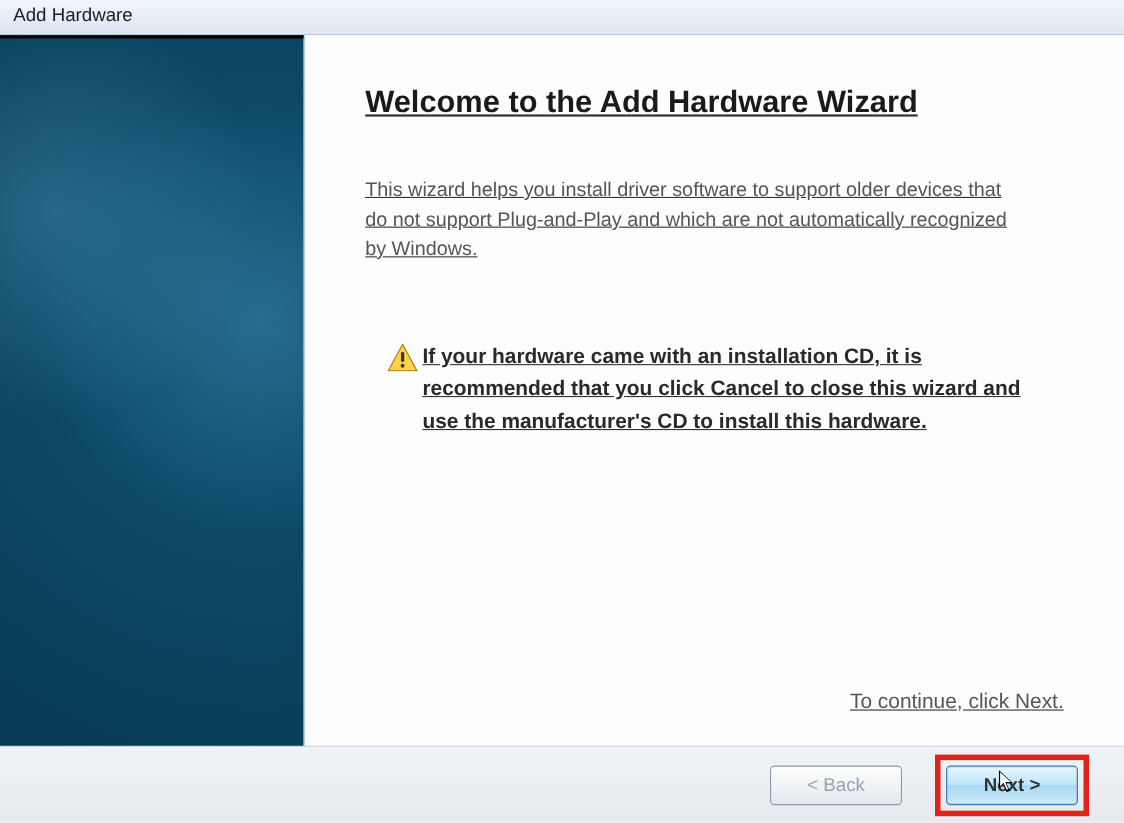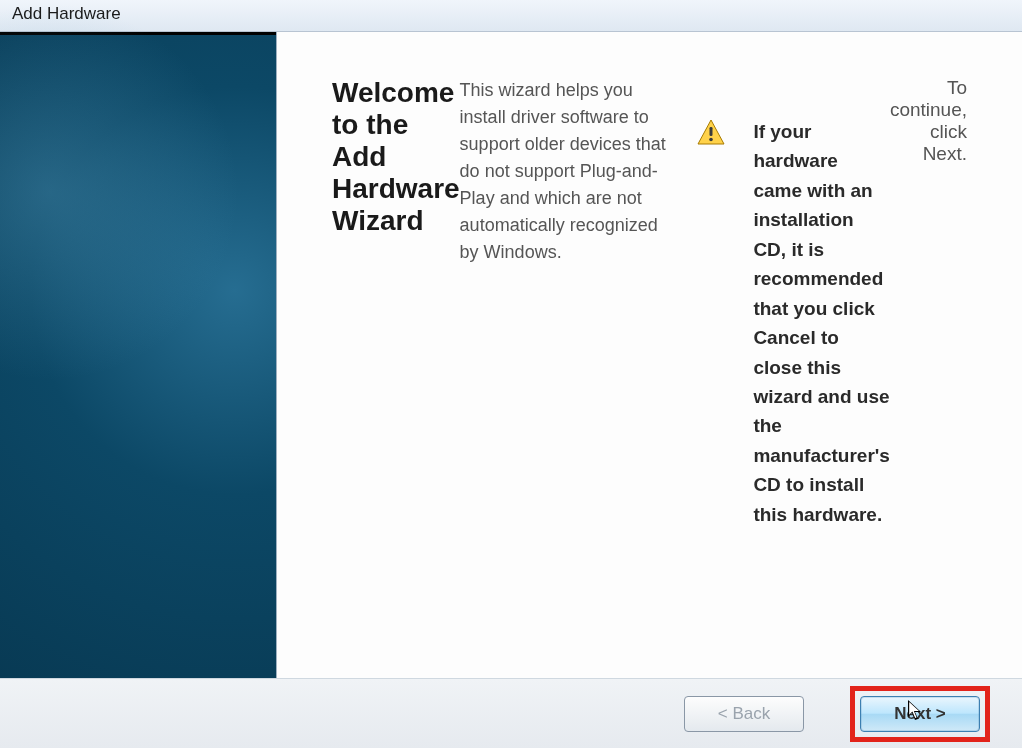--- a/index.html
+++ b/index.html
@@ -53,42 +53,43 @@
       top: -30px;
       width: 380px;
       height: 380px;
       border-radius: 50%;
       background: radial-gradient(circle, rgba(90,160,195,0.35) 0%, rgba(90,160,195,0.0) 70%);
     }
     .main-panel {
       flex: 1;
       padding: 45px 55px 20px 55px;
       display: flex;
-      flex-direction: row;
+      flex-direction: column;
       color: #333;
+      text-decoration: underline;
     }
     .heading {
       font-size: 28px;
       font-weight: 700;
       color: #1a1a1a;
       margin-bottom: 50px;
     }
     .body-text {
       font-size: 18px;
       line-height: 1.5;
       color: #555;
       margin-bottom: 30px;
       max-width: 600px;
     }
     .warning-block {
       display: flex;
       align-items: flex-start;
       margin-top: 40px;
       margin-left: 20px;
-      gap: 28px;
+      gap: 4px;
     }
     .warning-icon {
       flex-shrink: 0;
       margin-top: 2px;
     }
     .warning-text {
       font-size: 19px;
       font-weight: 700;
       line-height: 1.55;
       color: #2a2a2a;
@@ -100,21 +101,21 @@
       color: #555;
       margin-bottom: 8px;
       text-align: right;
     }
     .button-bar {
       height: 70px;
       display: flex;
       align-items: center;
       justify-content: flex-end;
       padding: 0 32px;
-      gap: 46px;
+      gap: 30px;
       border-top: 1px solid #cfd8e0;
       background: linear-gradient(to bottom, #f0f3f6, #e6eaef);
     }
     .btn {
       min-width: 120px;
       height: 36px;
       font-size: 17px;
       font-family: inherit;
       border: 1px solid #8a97a6;
       border-radius: 4px;

